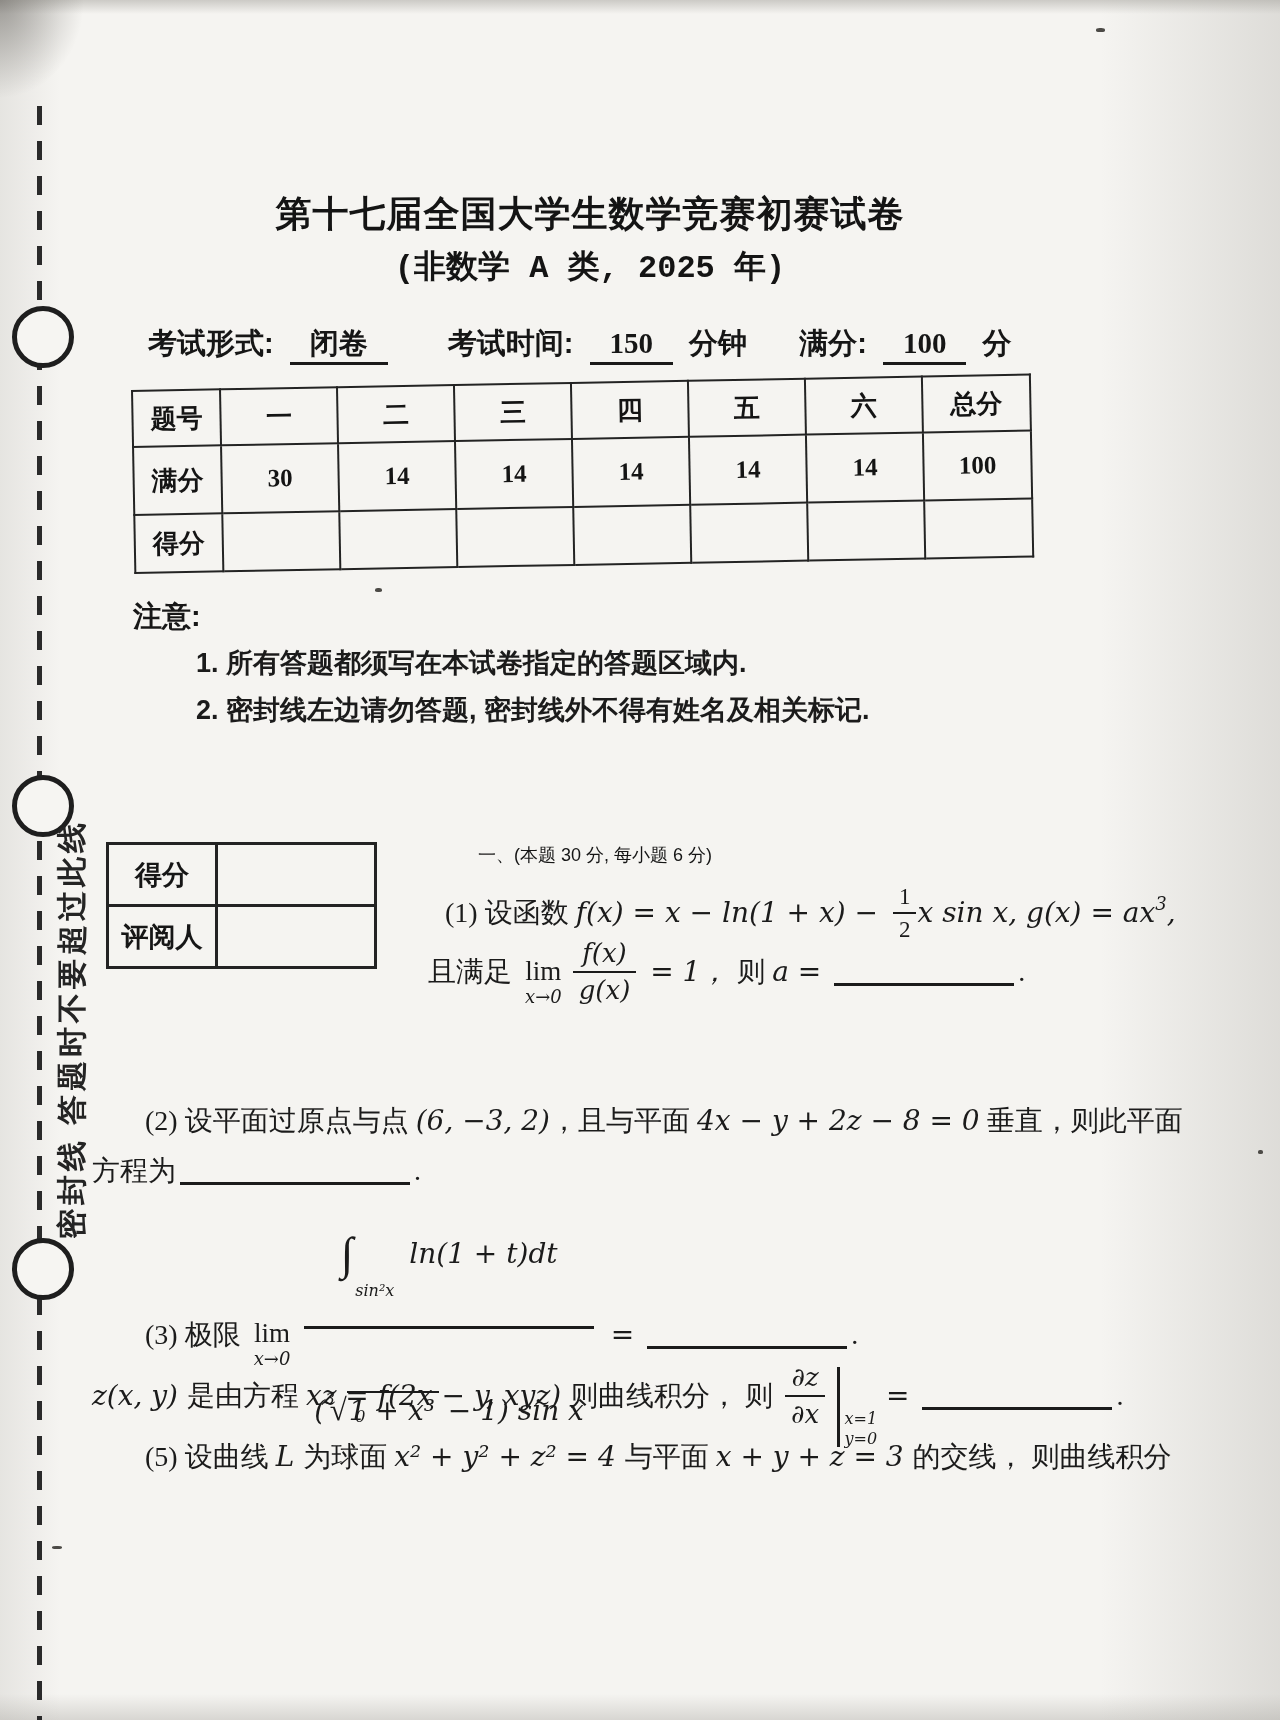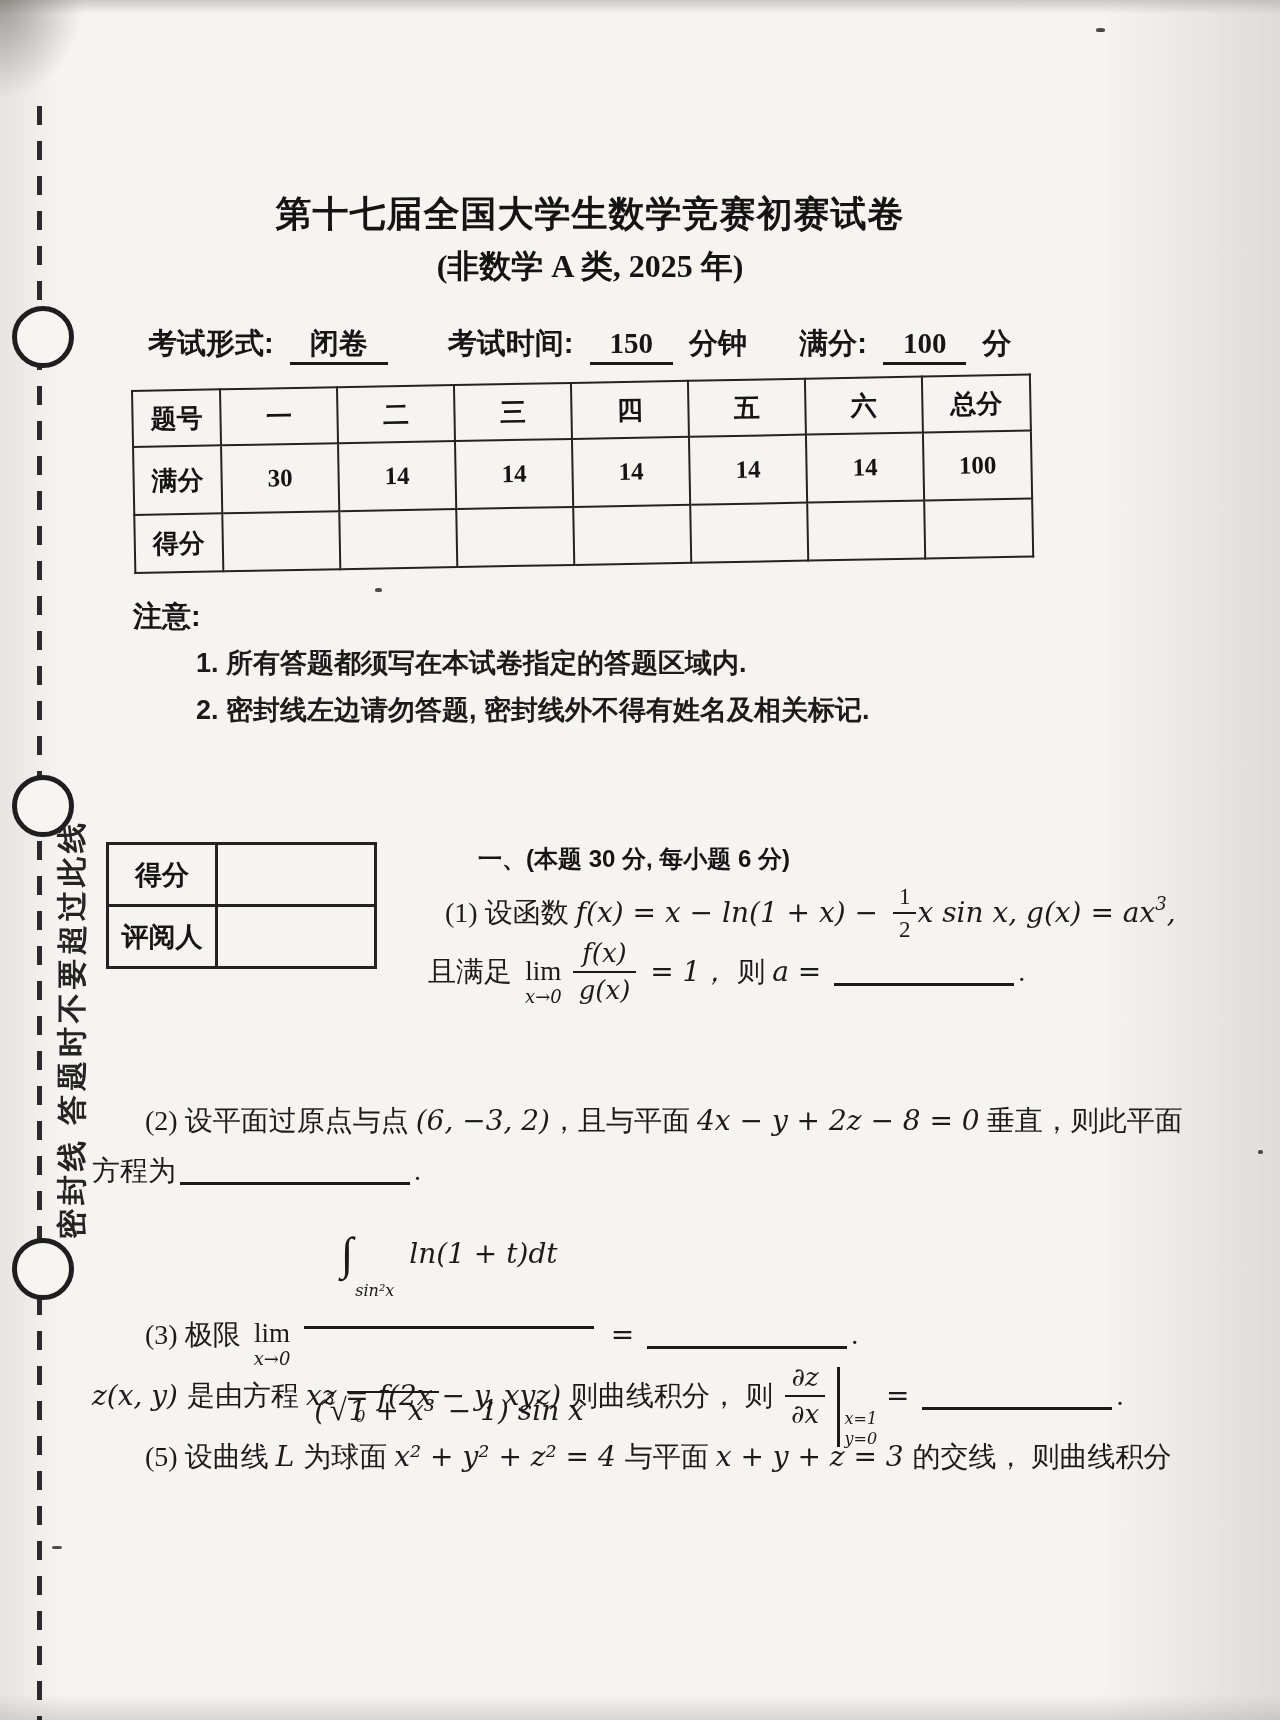--- a/index.html
+++ b/index.html
@@ -17,21 +17,21 @@
     background:repeating-linear-gradient(180deg,#2a2a2a 0 19px,rgba(0,0,0,0) 19px 35px);}
   .hole{position:absolute;left:12px;width:52px;height:52px;border:5px solid #1e1e1e;border-radius:50%;background:#f6f5f2;}
   .h1{top:306px}.h2{top:775px}.h3{top:1238px}
   .sealtxt{position:absolute;left:72px;white-space:nowrap;font-family:"Liberation Sans","DejaVu Sans",sans-serif;
     font-weight:700;font-size:30px;letter-spacing:4px;color:#242424;transform:translate(-50%,-50%) rotate(-90deg);}
   .stw{top:972px}.stn{top:1188px}
   
   .title{position:absolute;left:90px;top:190px;width:1000px;text-align:center;font-size:36px;font-weight:700;
     font-family:"Liberation Sans","DejaVu Sans",sans-serif;letter-spacing:1px;color:#141414;}
   .subtitle{position:absolute;left:90px;top:245px;width:1000px;text-align:center;font-size:32px;font-weight:700;
-    font-family:Liberation Serif, serif;color:#141414;}
+    font-family:Liberation Mono, monospace;color:#141414;}
   .exam-info{position:absolute;left:148px;top:324px;font-size:29px;font-weight:700;white-space:nowrap;
     font-family:"Liberation Sans","DejaVu Sans",sans-serif;color:#161616;}
   .uval{border-bottom:3px solid #1a1a1a;padding:0 20px 3px;margin:0 8px;font-family:Liberation Serif, serif;}
   .gap{margin-left:44px;}
   
   .score-table{position:absolute;left:131px;top:390px;border-collapse:collapse;table-layout:fixed;
     transform:rotate(-1.05deg);transform-origin:0 0;font-family:"Liberation Sans","DejaVu Sans",sans-serif;color:#141414;}
   .score-table td{border:2.5px solid #232323;text-align:center;font-weight:700;padding:0;}
   .str-head td{height:54px;font-size:26px;}
   .str-full td{height:66px;font-size:25px;font-family:"Liberation Serif",serif;}
@@ -42,21 +42,21 @@
     font-family:"Liberation Sans","DejaVu Sans",sans-serif;color:#171717;}
   .notice-item{position:absolute;left:196px;font-size:27px;font-weight:700;white-space:nowrap;
     font-family:"Liberation Sans","DejaVu Sans",sans-serif;color:#1b1b1b;}
   .ni1{top:645px}.ni2{top:692px}.ni3{top:739px}
   
   .grading-box{position:absolute;left:106px;top:842px;border-collapse:collapse;table-layout:fixed;
     font-family:"Liberation Sans","DejaVu Sans",sans-serif;color:#161616;}
   .grading-box td{border:3px solid #232323;text-align:center;font-weight:700;font-size:27px;padding:0;}
   .gb-lab{width:106px;height:59px;}
   .gb-val{width:156px;}
-  .sec-head{position:absolute;left:478px;top:843px;font-size:24px;font-weight:700;white-space:nowrap;
+  .sec-head{position:absolute;left:478px;top:843px;font-size:18px;font-weight:400;white-space:nowrap;
     font-family:"Liberation Sans","DejaVu Sans",sans-serif;color:#151515;text-align:right;}
   
   .pline{position:absolute;font-size:28px;white-space:nowrap;color:#1b1b1b;}
   .tall72{line-height:72px;margin-left:28px;}
   .tall120{line-height:126px;}
   .tall84{line-height:88px;}
   .tall80{line-height:82px;}
   .mi{font-family:"DejaVu Serif","Liberation Serif",serif;font-style:italic;}
   .msup{font-size:18px;vertical-align:12px;font-style:italic;font-family:"DejaVu Serif",serif;}
   .msub{font-size:17px;vertical-align:-7px;font-style:italic;font-family:"DejaVu Serif",serif;margin-left:-9px;}

